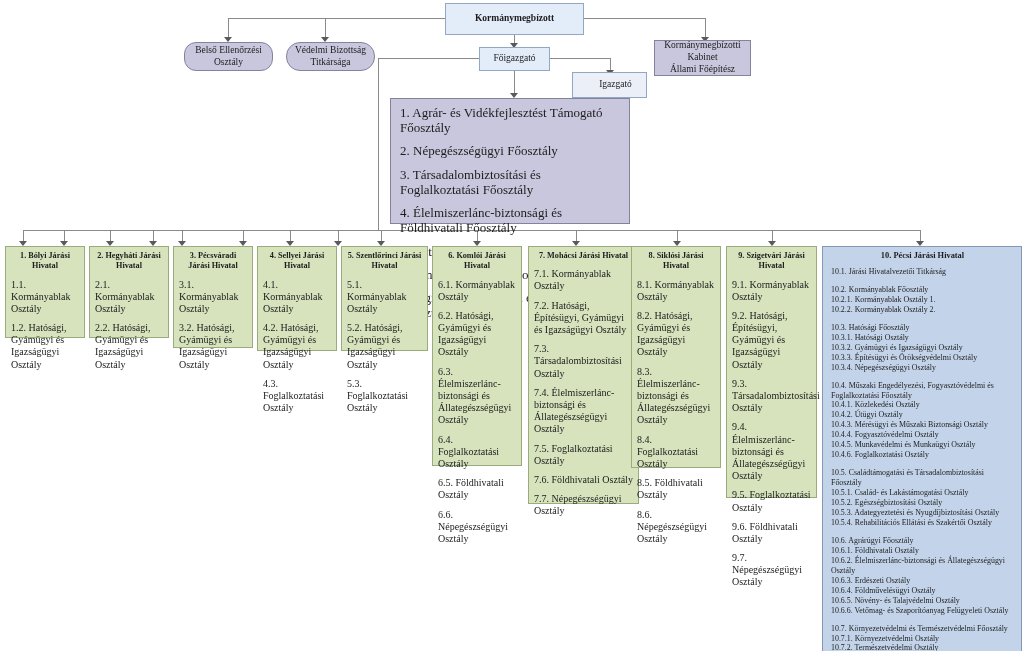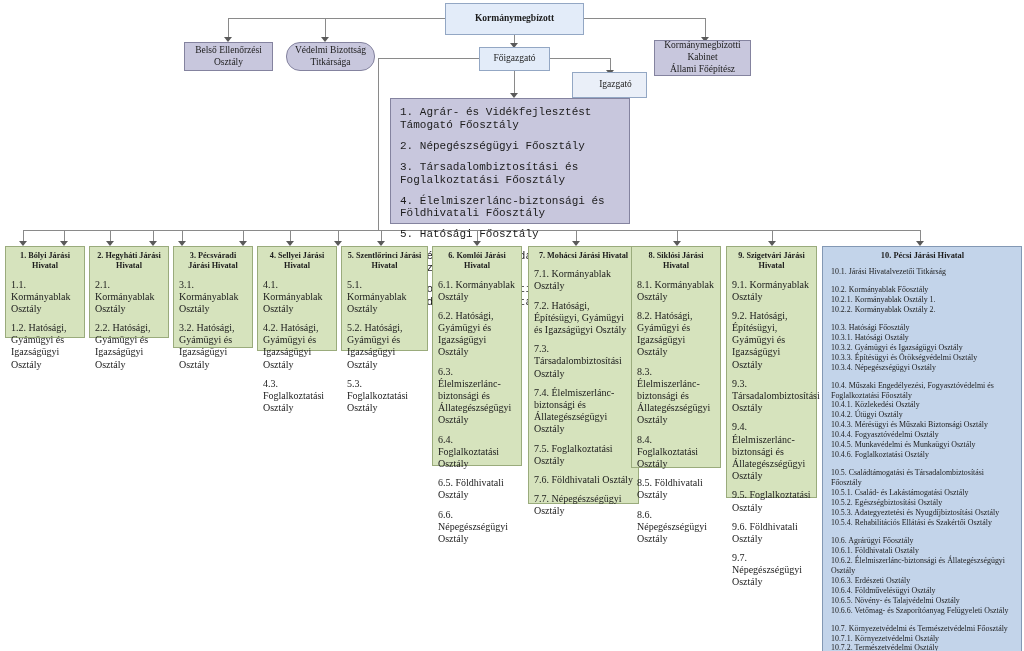--- a/index.html
+++ b/index.html
@@ -26,21 +26,21 @@
   .top-title{
     display:flex;align-items:center;justify-content:center;
     width:100%;height:100%;text-align:center;
     font-size:9.5px;font-weight:bold;line-height:1.25;padding:1px 3px;
     box-sizing:border-box;
   }
   .top-title.reg{font-weight:normal;}
 
   
   .fo-list{padding:7px 9px 5px 9px;}
-  .fo-list .li{font-size:11px;line-height:1.15;margin-bottom:8.5px;font-family:Liberation Mono, monospace;}
+  .fo-list .li{font-size:13px;line-height:1.15;margin-bottom:8.5px;}
   .fo-list .li:last-child{margin-bottom:0;}
 
   
   .dist{padding:4px 5px 5px 5px;}
   .dist .title{font-size:8.2px;line-height:1.25;margin-bottom:7px;}
   .dist .li{font-size:10px;line-height:1.22;margin-bottom:7px;}
   .dist .li:last-child{margin-bottom:0;}
 
   
   .pecs{padding:4px 7px 5px 8px;}
@@ -108,21 +108,21 @@
   <div class="arw" style="left:673px;top:241px;"></div>
   <div class="ln vl" style="left:772px;top:230px;height:12px;"></div>
   <div class="arw" style="left:768px;top:241px;"></div>
   <div class="ln vl" style="left:920px;top:230px;height:12px;"></div>
   <div class="arw" style="left:916px;top:241px;"></div>
 
   <div class="box c-blue-pale" style="left:445px;top:3px;width:139px;height:32px;">
     <div class="top-title">Kormánymegbízott</div>
   </div>
 
-  <div class="box c-lavender" style="left:184px;top:42px;width:89px;height:29px;">
+  <div class="box c-lavender" style="left:184px;top:42px;width:89px;height:29px;border-radius:12px;">
     <div class="top-title reg">Belső Ellenőrzési Osztály</div>
   </div>
 
   <div class="box c-lavender" style="left:286px;top:42px;width:89px;height:29px;border-radius:14px;">
     <div class="top-title reg">Védelmi Bizottság Titkársága</div>
   </div>
 
   <div class="box c-lavender" style="left:654px;top:40px;width:97px;height:36px;">
     <div class="top-title reg" style="white-space:pre-line;">Kormánymegbízotti Kabinet
 Állami Főépítész</div>

